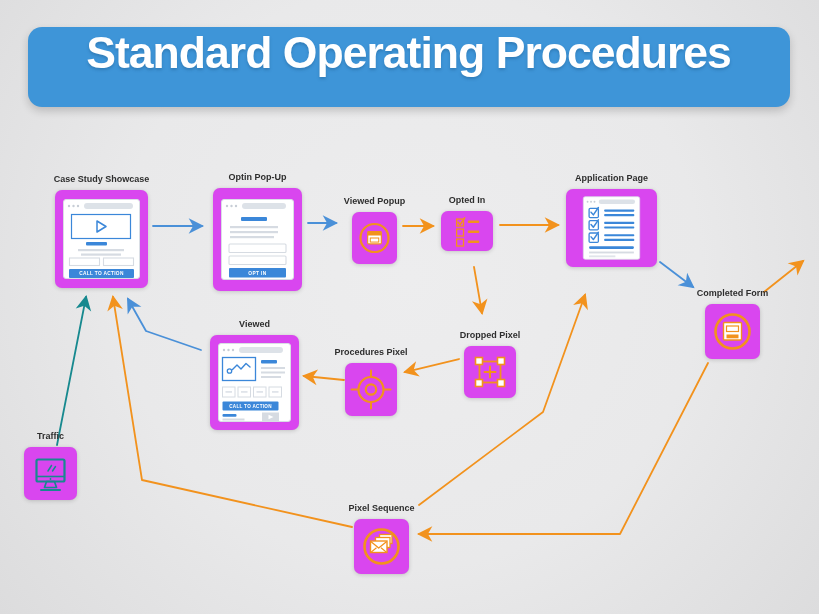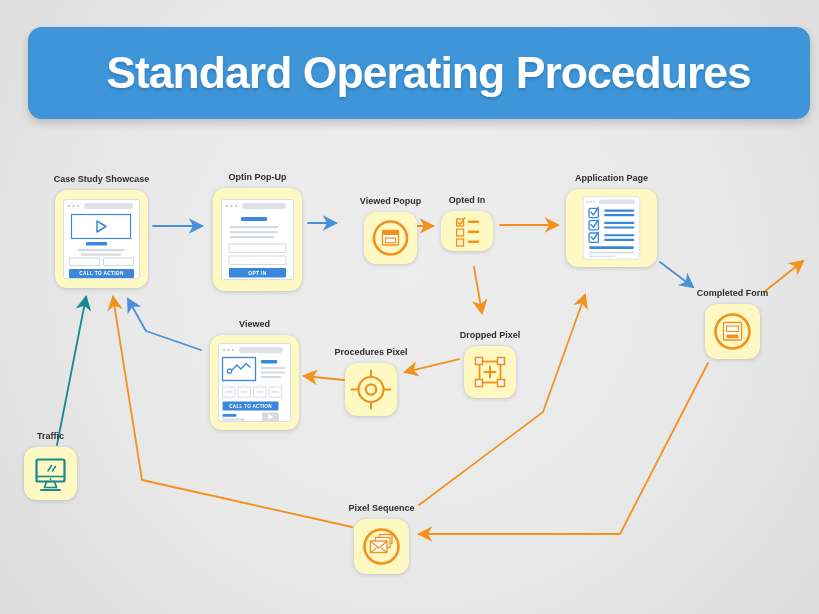--- a/index.html
+++ b/index.html
@@ -2,33 +2,32 @@
 <html><head>
 <meta charset="utf-8">
 <style>
   html,body{margin:0;padding:0;}
   body{
     width:819px;height:614px;position:relative;overflow:hidden;
     background:radial-gradient(circle at 50% 45%, #ededee 0%, #e9e9ea 55%, #dcdcdd 100%);
     font-family:"Liberation Sans", sans-serif;
   }
   .banner{
-    position:absolute;left:28px;top:27px;width:762px;height:92px;
-    border-radius:14px;display:flex;align-items:center;justify-content:center;
+    position:absolute;left:28px;top:27px;width:762px;height:80px;
+    border-radius:14px;display:flex;justify-content:center;
     box-shadow:0 4px 9px rgba(0,0,0,0.18);
-    padding-left:20px;
   }
   .banner h1{
     margin:0;color:#fff;font-size:45px;font-weight:700;letter-spacing:-1px;
     text-shadow:0 2px 3px rgba(25,80,125,0.35);
     transform:scaleX(0.99);white-space:nowrap;
   }
   #edges-svg{position:absolute;left:0;top:0;z-index:1;}
   .node{
-    position:absolute;background:#fef9c3;border-radius:12px;z-index:2;
+    position:absolute;background:#d946ef;border-radius:7px;z-index:2;
     box-shadow:0 1px 4px rgba(0,0,0,0.16), 0 0 1px rgba(0,0,0,0.08);
   }
   .node svg{display:block;width:100%;height:100%;}
   .node-label{
     position:absolute;left:-30px;right:-30px;top:-17px;height:13px;
     text-align:center;font-size:9px;font-weight:700;color:#2e2e2e;
     white-space:nowrap;line-height:13px;
   }
   .cta-text{font-family:"Liberation Sans",sans-serif;font-weight:700;fill:#fff;}
 </style>
@@ -99,21 +98,21 @@
     <rect x="17" y="38" width="48" height="2.2" fill="#d6dbe2"></rect>
     <rect x="17" y="43" width="48" height="2.2" fill="#d6dbe2"></rect>
     <rect x="17" y="48" width="44" height="2.2" fill="#d6dbe2"></rect>
     <rect x="16" y="56" width="57" height="8.5" rx="1" fill="#fff" stroke="#d6dbe2" stroke-width="1.1"></rect>
     <rect x="16" y="68" width="57" height="8.5" rx="1" fill="#fff" stroke="#d6dbe2" stroke-width="1.1"></rect>
     <rect x="16" y="80" width="57" height="9.5" rx="1" fill="#3b87d9"></rect>
     <text class="cta-text" x="44.5" y="86.6" font-size="4.8" text-anchor="middle" letter-spacing="0.4">OPT IN</text>
   </svg>
 </div>
 
-<div class="node" style="left:364px;top:212px;width:53px;height:52px">
+<div class="node" style="left:352px;top:212px;width:45px;height:52px">
   <div class="node-label">Viewed Popup</div>
   <svg viewBox="0 0 53 52">
     <circle cx="26.5" cy="26" r="16.5" fill="none" stroke="#f2921d" stroke-width="2.6"></circle>
     <rect x="18.5" y="18.5" width="16" height="14.5" rx="1" fill="#fff" stroke="#f2921d" stroke-width="1.4"></rect>
     <path d="M18.5,23 h16 v-3.5 a1,1 0 0 0 -1,-1 h-14 a1,1 0 0 0 -1,1 Z" fill="#f2921d"></path>
     <rect x="21.5" y="26" width="10" height="4.8" fill="#fff" stroke="#f2921d" stroke-width="1.2"></rect>
   </svg>
 </div>
 
 <div class="node" style="left:441px;top:211px;width:52px;height:40px">

